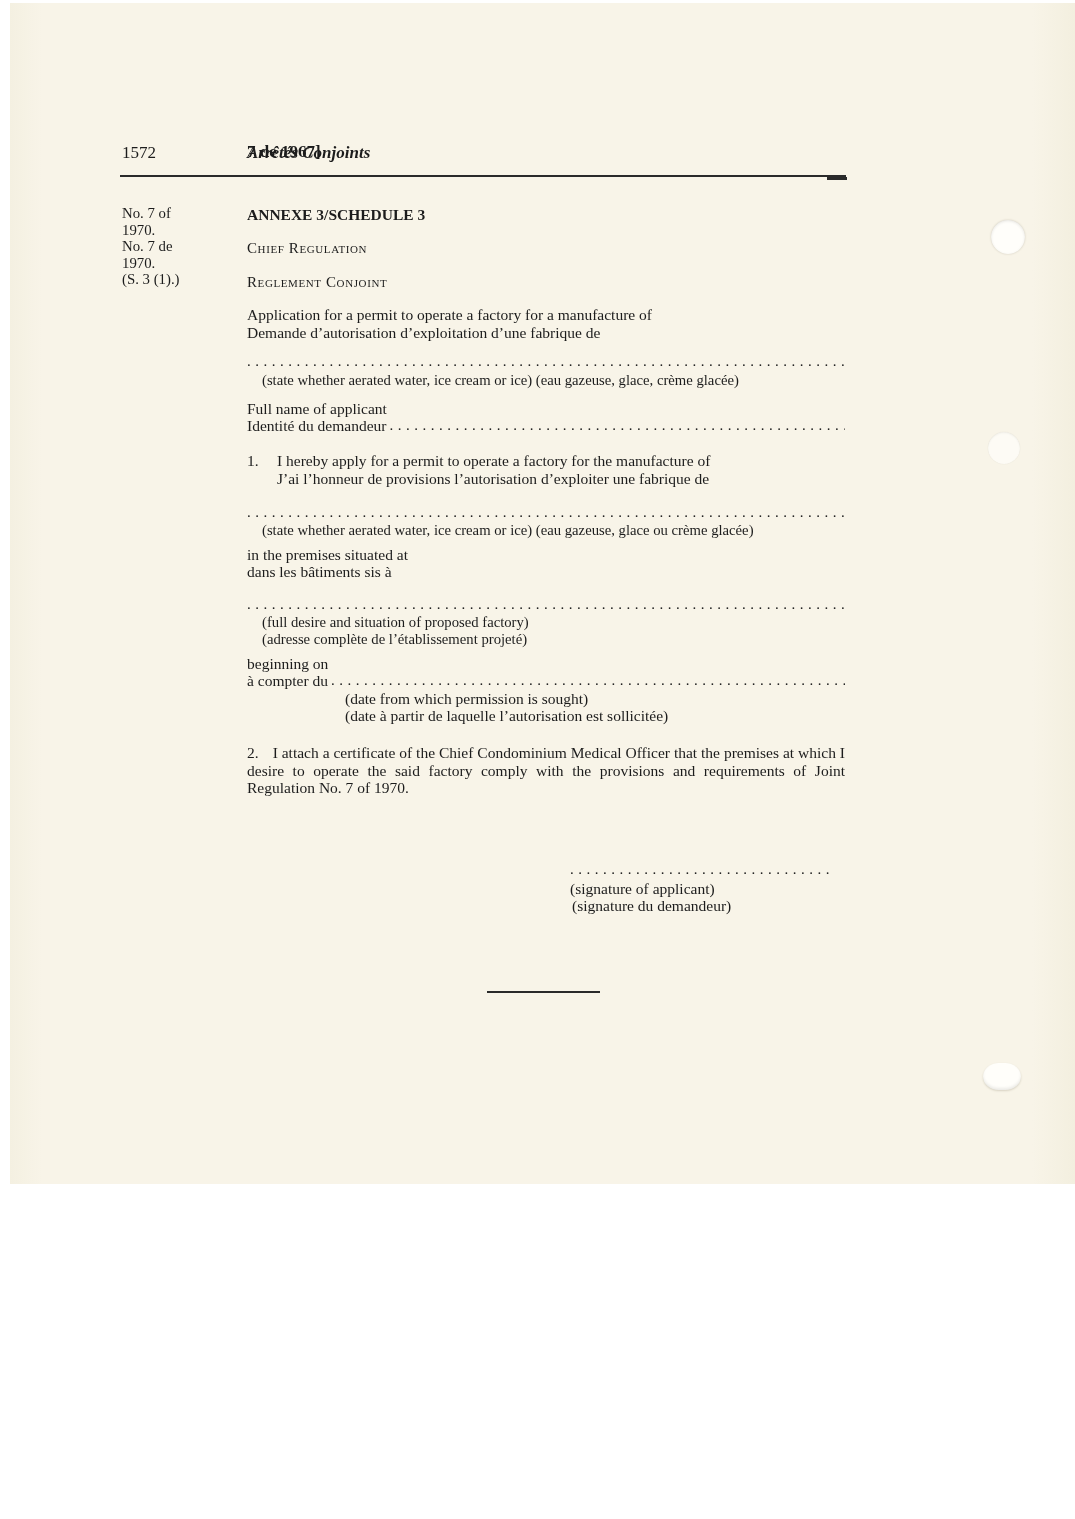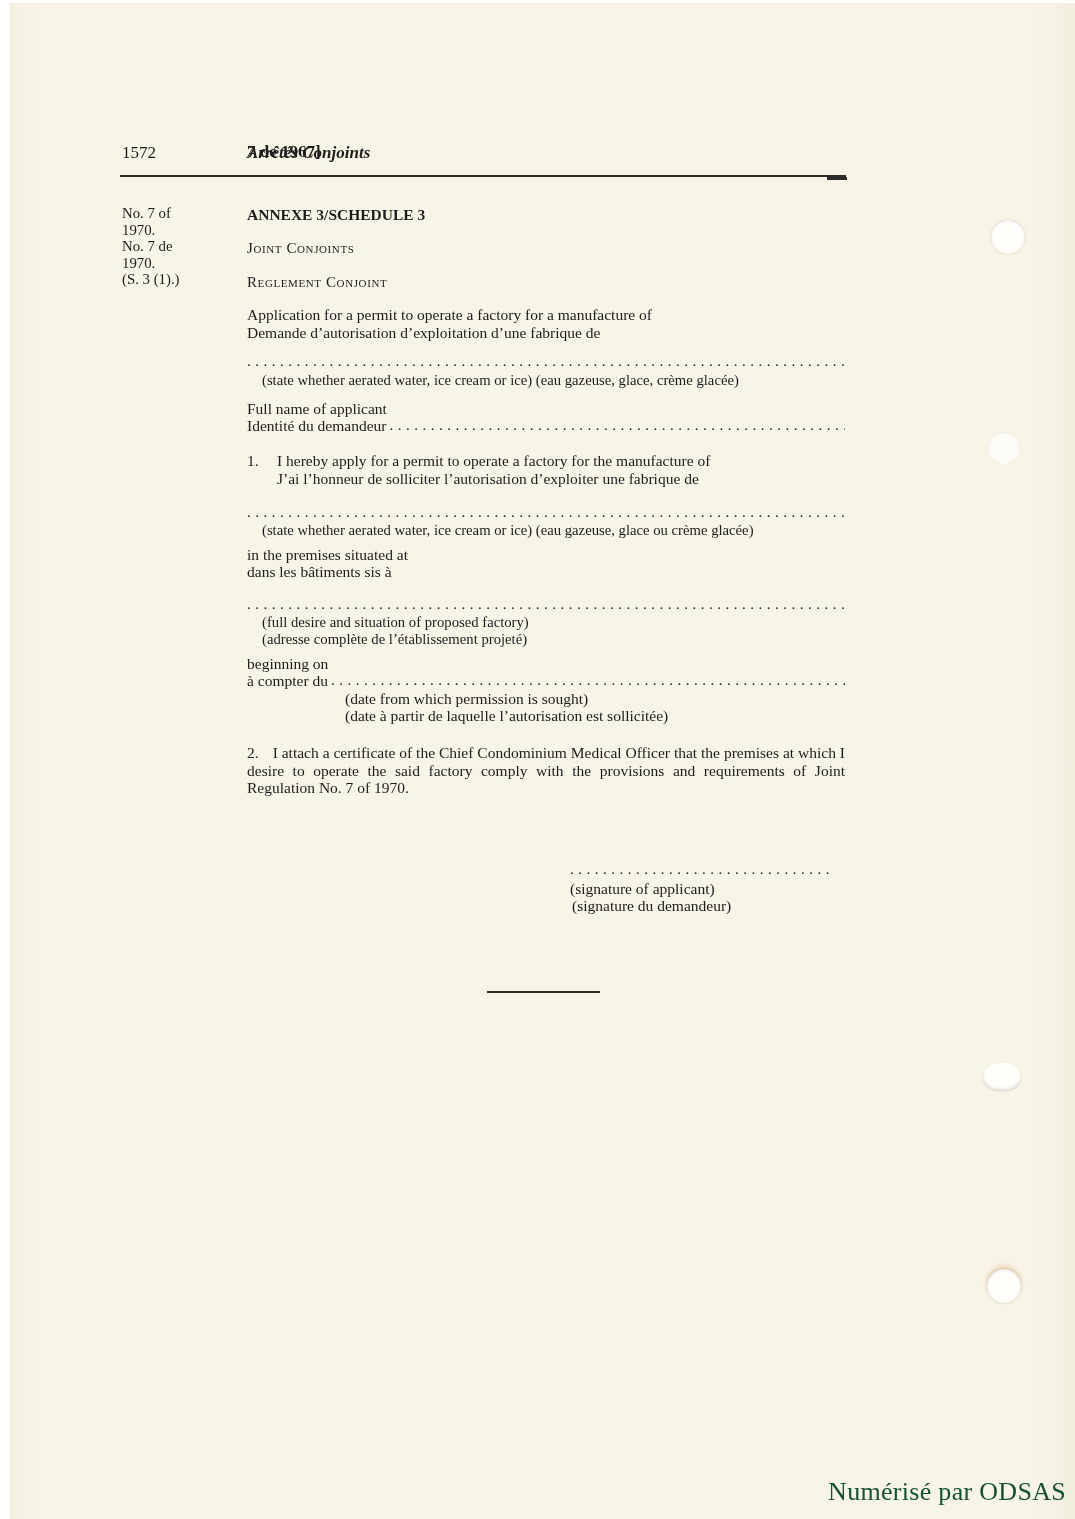--- a/index.html
+++ b/index.html
@@ -1,18 +1,18 @@
 <!DOCTYPE html>
 <html><head>
 <meta charset="utf-8">
 <style>
   html,body { margin:0; padding:0; }
   body { background:#ffffff; }
   .page {
-    position:relative; width:1075px; height:1519px;
+    position:relative; width:1075px; height:1184px;
     background:#ffffff; overflow:hidden;
     font-family:"Liberation Serif", serif; color:#1c1c1c;
   }
   .paper {
     position:absolute; left:10px; top:3px; right:0; bottom:0;
     background:
       linear-gradient(90deg, #f4f0e1 0%, #f8f4e8 3%, #f8f4e8 96%, #f3efdf 100%),
       #f8f4e8;
   }
   .abs { position:absolute; }
@@ -63,41 +63,41 @@
 
   <div class="abs note" style="top:205px; left:122px; width:118px;">
     <div>No. 7 of</div>
     <div>1970.</div>
     <div>No. 7 de</div>
     <div>1970.</div>
     <div>(S. 3 (1).)</div>
   </div>
 
   <div class="abs col center bold" style="top:206px; font-size:15.5px;">ANNEXE 3/SCHEDULE 3</div>
-  <div class="abs col center smallcaps" style="top:240px; font-size:15px;">Joint Conjoints</div>
+  <div class="abs col center smallcaps" style="top:240px; font-size:15px;">Chief Regulation</div>
   <div class="abs col center smallcaps" style="top:274px; font-size:15px;">Reglement Conjoint</div>
 
   <div class="abs col fs" style="top:306px;">
     <div>Application for a permit to operate a factory for a manufacture of</div>
     <div>Demande d’autorisation d’exploitation d’une fabrique de</div>
   </div>
 
   <div class="abs col dots" style="top:353px;">............................................................................................................................................</div>
   <div class="abs col cap" style="top:372px;">(state whether aerated water, ice cream or ice) (eau gazeuse, glace, crème glacée)</div>
 
   <div class="abs col fs" style="top:400px;">Full name of applicant</div>
   <div class="abs col fs fill-line" style="top:417px;">
     <span>Identité du demandeur</span>
     <span class="dots">............................................................................................................................................</span>
   </div>
 
   <div class="abs col fs hang" style="top:452px;">
     <span class="num">1.</span>
     <div>I hereby apply for a permit to operate a factory for the manufacture of</div>
-    <div>J’ai l’honneur de solliciter l’autorisation d’exploiter une fabrique de</div>
+    <div>J’ai l’honneur de provisions l’autorisation d’exploiter une fabrique de</div>
   </div>
 
   <div class="abs col dots" style="top:504px;">............................................................................................................................................</div>
   <div class="abs col cap" style="top:522px;">(state whether aerated water, ice cream or ice) (eau gazeuse, glace ou crème glacée)</div>
 
   <div class="abs col fs" style="top:563px;">dans les bâtiments sis à</div>
   <div class="abs col fs" style="top:546px;">in the premises situated at</div>
 
   <div class="abs col dots" style="top:596px;">............................................................................................................................................</div>
   <div class="abs col cap" style="top:614px;">(full desire and situation of proposed factory)</div>

